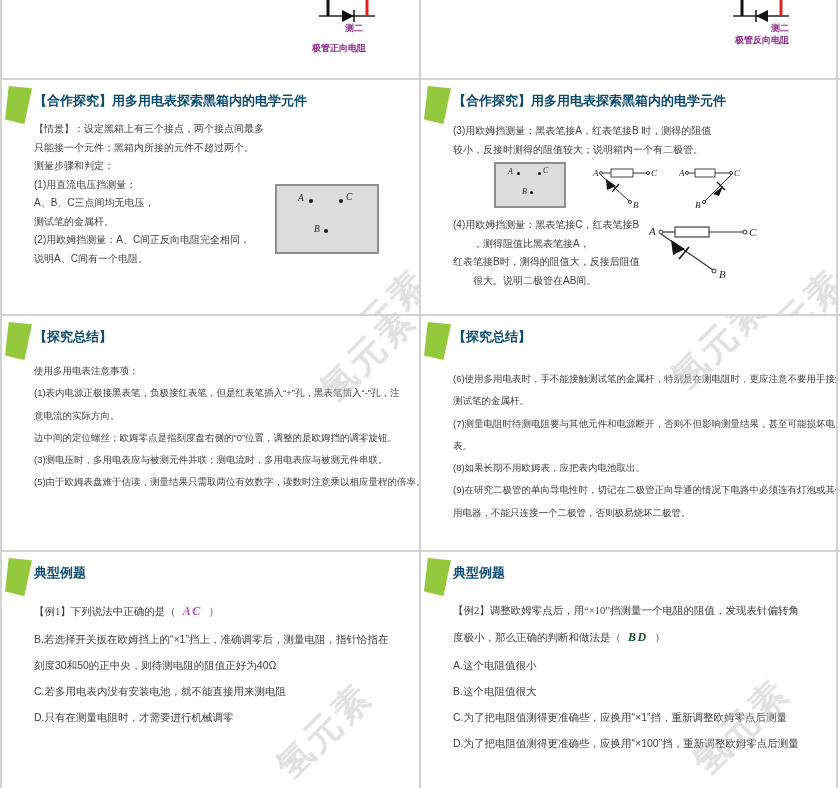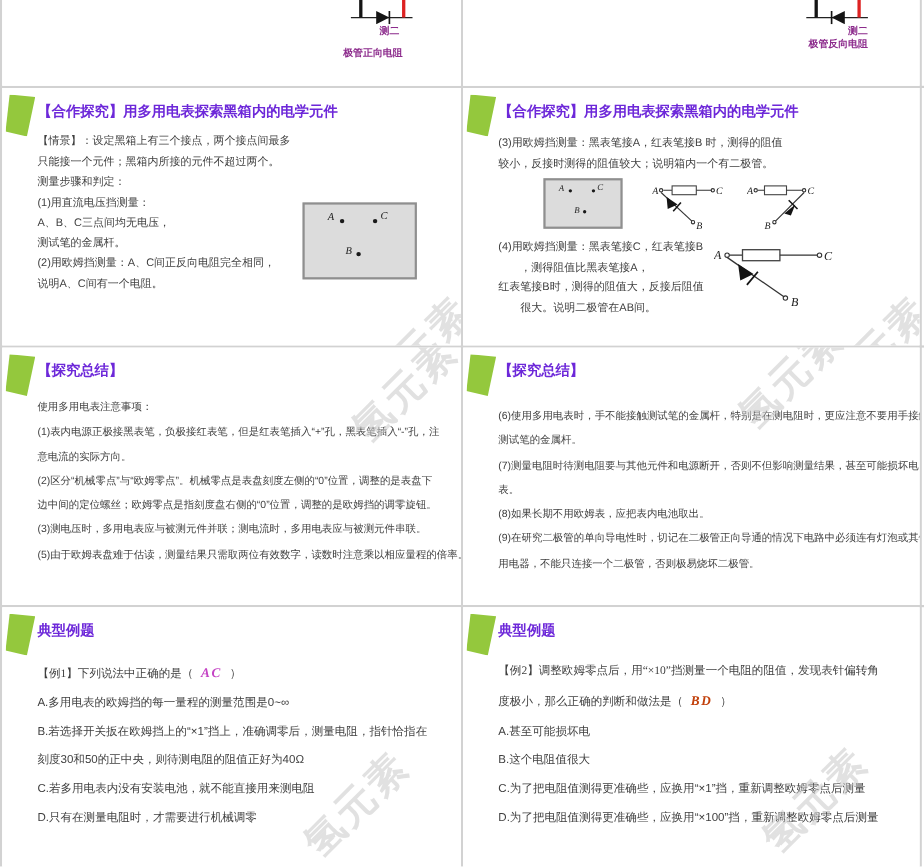--- a/index.html
+++ b/index.html
@@ -3,21 +3,21 @@
 <meta charset="utf-8">
 <style>
   html,body{margin:0;padding:0;background:#fff;}
   .page{position:relative;width:840px;height:788px;background:#ffffff;overflow:hidden;
         font-family:"Liberation Sans","DejaVu Sans",sans-serif;color:#3f3f3f;padding-left:34px;}
   .hline{position:absolute;left:0;width:840px;height:2px;background:#d2d2d2;}
   .vline{position:absolute;top:0;height:788px;width:2px;background:#d2d2d2;}
   .slide{position:absolute;background:#ffffff;overflow:hidden;}
   .accent{position:absolute;left:3px;top:6px;width:27px;height:38px;
           clip-path:polygon(14% 0, 100% 6%, 72% 100%, 0 88%);}
-  .slide-title{position:absolute;left:32px;top:12px;font-size:13px;font-weight:bold;color:#6d28d9;white-space:nowrap;}
+  .slide-title{position:absolute;left:32px;top:12px;font-size:13px;font-weight:bold;color:#0c4a6e;white-space:nowrap;}
   .body-lines{position:absolute;font-size:10px;color:#3f3f3f;}
   .body-lines > div{white-space:pre;}
   .lh18{line-height:18.5px;}
   .lh22{line-height:22.3px;font-size:9.5px;}
   .lh26{line-height:26px;font-size:10.5px;}
   .blackbox{position:absolute;background:#dcdcdc;border:2px solid #8f8f8f;}
   .boxlabel{position:absolute;font-family:"Liberation Serif","DejaVu Serif",serif;font-style:italic;
             font-size:9.5px;color:#222;}
   .dot{position:absolute;width:4px;height:4px;border-radius:50%;background:#1a1a1a;}
   .wm{position:absolute;font-size:36px;font-weight:bold;letter-spacing:3px;color:#c9c9c9;opacity:.55;
@@ -157,21 +157,20 @@
     <div class="wm" style="right:-20px;bottom:-28px">氢元素</div>
   </div>
 
   <div class="slide" style="left:2px;top:316px;width:417px;height:234px">
     <div class="accent" style="background: rgb(148, 200, 61);"></div>
     <div class="slide-title">【探究总结】</div>
     <div class="body-lines lh22" style="left:32px;top:44px">
         <div>使用多用电表注意事项：</div>
         <div>(1)表内电源正极接黑表笔，负极接红表笔，但是红表笔插入“+”孔，黑表笔插入“-”孔，注</div>
         <div>意电流的实际方向。</div>
-        <div>(2)区分“机械零点”与“欧姆零点”。机械零点是表盘刻度左侧的“0”位置，调整的是表盘下</div>
         <div>边中间的定位螺丝；欧姆零点是指刻度盘右侧的“0”位置，调整的是欧姆挡的调零旋钮。</div>
         <div>(3)测电压时，多用电表应与被测元件并联；测电流时，多用电表应与被测元件串联。</div>
         <div>(5)由于欧姆表盘难于估读，测量结果只需取两位有效数字，读数时注意乘以相应量程的倍率。</div>
       </div>
     <div class="wm" style="right:-8px;top:14px">氢元素</div>
   </div>
 
   <div class="slide" style="left:421px;top:316px;width:415px;height:234px">
     <div class="accent" style="background: rgb(148, 200, 61);"></div>
     <div class="slide-title">【探究总结】</div>
@@ -187,38 +186,37 @@
     <div class="wm" style="right:58px;top:2px">氢元素</div>
   </div>
 
   <div class="slide" style="left:2px;top:552px;width:417px;height:236px">
     <div class="accent" style="background: rgb(148, 200, 61);"></div>
     <div class="slide-title">典型例题</div>
     <div class="body-lines lh26" style="left:32px;top:46px">
       <div class="qline"><span>【例1】下列说法中正确的是（</span><span class="ans" style="color: rgb(196, 67, 196);">AC</span><span>）</span></div>
     </div>
     <div class="body-lines lh26" style="left:32px;top:74px">
-        <div>A.多用电表的欧姆挡的每一量程的测量范围是0~∞</div>
         <div>B.若选择开关扳在欧姆挡上的“×1”挡上，准确调零后，测量电阻，指针恰指在</div>
         <div>刻度30和50的正中央，则待测电阻的阻值正好为40Ω</div>
         <div>C.若多用电表内没有安装电池，就不能直接用来测电阻</div>
         <div>D.只有在测量电阻时，才需要进行机械调零</div>
       </div>
     <div class="wm" style="right:36px;bottom:32px">氢元素</div>
   </div>
 
   <div class="slide" style="left:421px;top:552px;width:415px;height:236px">
     <div class="accent" style="background: rgb(148, 200, 61);"></div>
     <div class="slide-title">典型例题</div>
     <div class="body-lines lh26" style="left:32px;top:46px">
       <div class="qline">【例2】调整欧姆零点后，用“×10”挡测量一个电阻的阻值，发现表针偏转角</div>
-      <div class="qline"><span>度极小，那么正确的判断和做法是（</span><span class="ans" style="color: #c2410c;">BD</span><span>）</span></div>
+      <div class="qline"><span>度极小，那么正确的判断和做法是（</span><span class="ans" style="color: #14532d;">BD</span><span>）</span></div>
     </div>
     <div class="body-lines lh26" style="left:32px;top:100px">
-        <div>A.甚至可能损坏电</div>
+        <div>A.这个电阻值很小</div>
         <div>B.这个电阻值很大</div>
         <div>C.为了把电阻值测得更准确些，应换用“×1”挡，重新调整欧姆零点后测量</div>
         <div>D.为了把电阻值测得更准确些，应换用“×100”挡，重新调整欧姆零点后测量</div>
       </div>
     <div class="wm" style="right:36px;bottom:36px">氢元素</div>
   </div>
 
 </div>
 
 </body></html>

